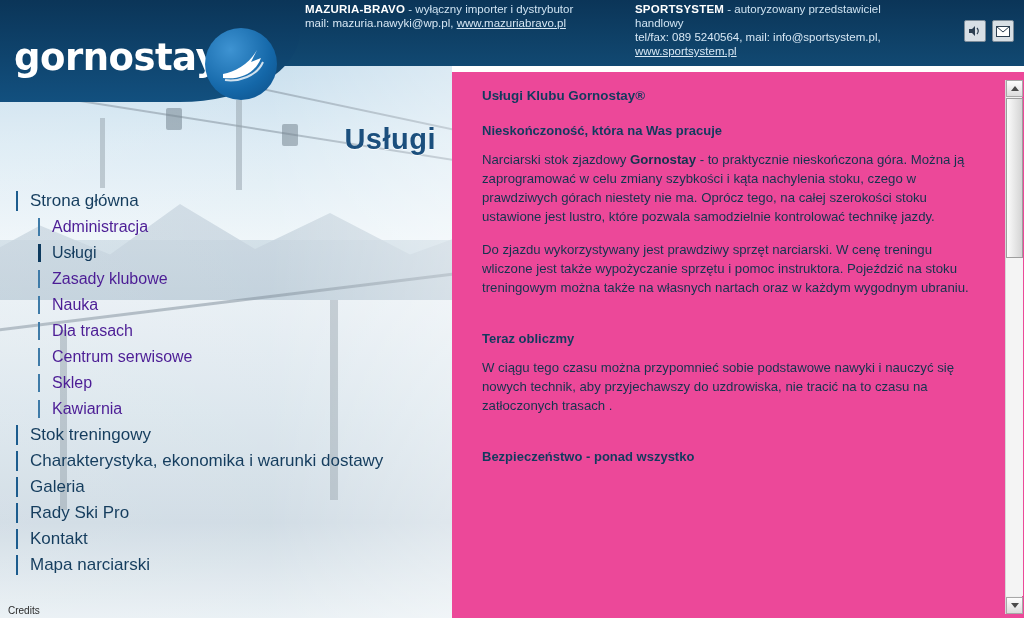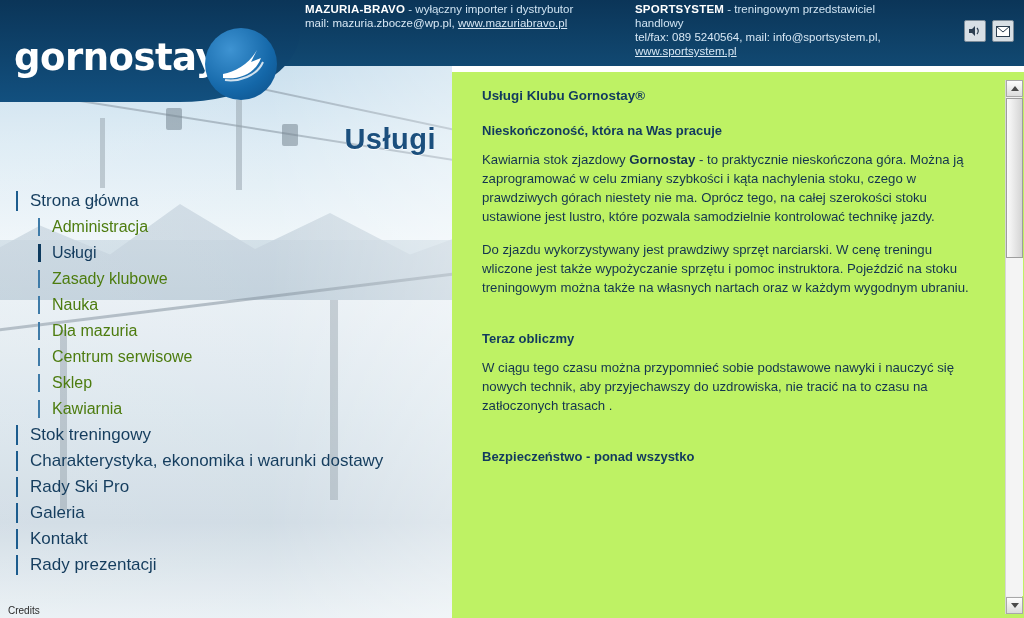--- a/index.html
+++ b/index.html
@@ -182,40 +182,40 @@
     content: "";
     position: absolute;
     left: 0; top: 3px;
     width: 2px; height: 20px;
     background: #1c5c8e;
   }
   .nav-item.lvl1 { font-size: 17px; padding-left: 14px; }
   .nav-item.lvl2 {
     font-size: 16px;
     padding-left: 36px;
-    color: #4d7c0f;
+    color: #4c1d95;
   }
   .nav-item.lvl2::before { left: 22px; height: 18px; top: 4px; background: #3f7ba8; }
   .nav-item.active { font-weight: normal; color: #123a5c; }
   .nav-item.active::before { background: #0d3a5e; width: 3px; }
 
   .credits {
     position: absolute;
     bottom: 2px; left: 8px;
     font-size: 10px;
     color: #2a2a2a;
     z-index: 8;
   }
 
   
   .content {
     position: absolute;
     top: 72px; left: 452px;
     width: 572px; height: 546px;
-    background: #bef264;
+    background: #ec4899;
     overflow: hidden;
     z-index: 3;
   }
   .content-inner {
     position: absolute;
     top: 0; left: 0;
     width: 540px;
     padding: 14px 18px 0 30px;
     color: #14344f;
     font-size: 13.2px;
@@ -315,46 +315,46 @@
     </div>
 
     <div class="pagetitle">Usługi</div>
 
     <nav class="nav">
       <a class="nav-item lvl1">Strona główna</a>
       <a class="nav-item lvl2">Administracja</a>
       <a class="nav-item lvl2 active">Usługi</a>
       <a class="nav-item lvl2">Zasady klubowe</a>
       <a class="nav-item lvl2">Nauka</a>
-      <a class="nav-item lvl2">Dla mazuria</a>
+      <a class="nav-item lvl2">Dla trasach</a>
       <a class="nav-item lvl2">Centrum serwisowe</a>
       <a class="nav-item lvl2">Sklep</a>
       <a class="nav-item lvl2">Kawiarnia</a>
       <a class="nav-item lvl1">Stok treningowy</a>
       <a class="nav-item lvl1">Charakterystyka, ekonomika i warunki dostawy</a>
+      <a class="nav-item lvl1">Galeria</a>
       <a class="nav-item lvl1">Rady Ski Pro</a>
-      <a class="nav-item lvl1">Galeria</a>
       <a class="nav-item lvl1">Kontakt</a>
-      <a class="nav-item lvl1">Rady prezentacji</a>
+      <a class="nav-item lvl1">Mapa narciarski</a>
     </nav>
   </div>
 
   <div class="topbar">
     <div class="contacts">
       <div class="contact-col">
         <div>
           <span class="contact-title">MAZURIA-BRAVO</span><span class="contact-sub"> - wyłączny importer i dystrybutor</span>
         </div>
         <div class="contact-line">
-          <span>mail: mazuria.zbocze@wp.pl, </span><a class="link">www.mazuriabravo.pl</a>
+          <span>mail: mazuria.nawyki@wp.pl, </span><a class="link">www.mazuriabravo.pl</a>
         </div>
       </div>
       <div class="contact-col second">
         <div>
-          <span class="contact-title">SPORTSYSTEM</span><span class="contact-sub"> - treningowym przedstawiciel</span>
+          <span class="contact-title">SPORTSYSTEM</span><span class="contact-sub"> - autoryzowany przedstawiciel</span>
         </div>
         <div class="contact-sub">handlowy</div>
         <div class="contact-line">tel/fax: 089 5240564, mail: info@sportsystem.pl,</div>
         <div class="contact-line">
           <a class="link">www.sportsystem.pl</a>
         </div>
       </div>
     </div>
 
     <div class="topicons">
@@ -384,21 +384,21 @@
     </div>
   </div>
 
   <div class="white-strip"></div>
   <div class="right-edge"></div>
 
   <div class="content">
     <div class="content-inner">
       <h3>Usługi Klubu Gornostay®</h3>
       <h4>Nieskończoność, która na Was pracuje</h4>
-      <p><span> Kawiarnia stok zjazdowy </span><span class="b">Gornostay</span><span> - to praktycznie nieskończona góra. Można ją zaprogramować w celu zmiany szybkości i kąta nachylenia stoku, czego w prawdziwych górach niestety nie ma. Oprócz tego, na całej szerokości stoku ustawione jest lustro, które pozwala samodzielnie kontrolować technikę jazdy.</span></p>
+      <p><span> Narciarski stok zjazdowy </span><span class="b">Gornostay</span><span> - to praktycznie nieskończona góra. Można ją zaprogramować w celu zmiany szybkości i kąta nachylenia stoku, czego w prawdziwych górach niestety nie ma. Oprócz tego, na całej szerokości stoku ustawione jest lustro, które pozwala samodzielnie kontrolować technikę jazdy.</span></p>
       <p> Do zjazdu wykorzystywany jest prawdziwy sprzęt narciarski. W cenę treningu wliczone jest także wypożyczanie sprzętu i pomoc instruktora. Pojeździć na stoku treningowym można także na własnych nartach oraz w każdym wygodnym ubraniu.</p>
       <div class="spacer-lg"></div>
       <h4>Teraz obliczmy</h4>
       <p> W ciągu tego czasu można przypomnieć sobie podstawowe nawyki i nauczyć się nowych technik, aby przyjechawszy do uzdrowiska, nie tracić na to czasu na zatłoczonych trasach .</p>
       <div class="spacer-lg"></div>
       <h4>Bezpieczeństwo - ponad wszystko</h4>
     </div>
   </div>
 
   <div class="scrollbar">

